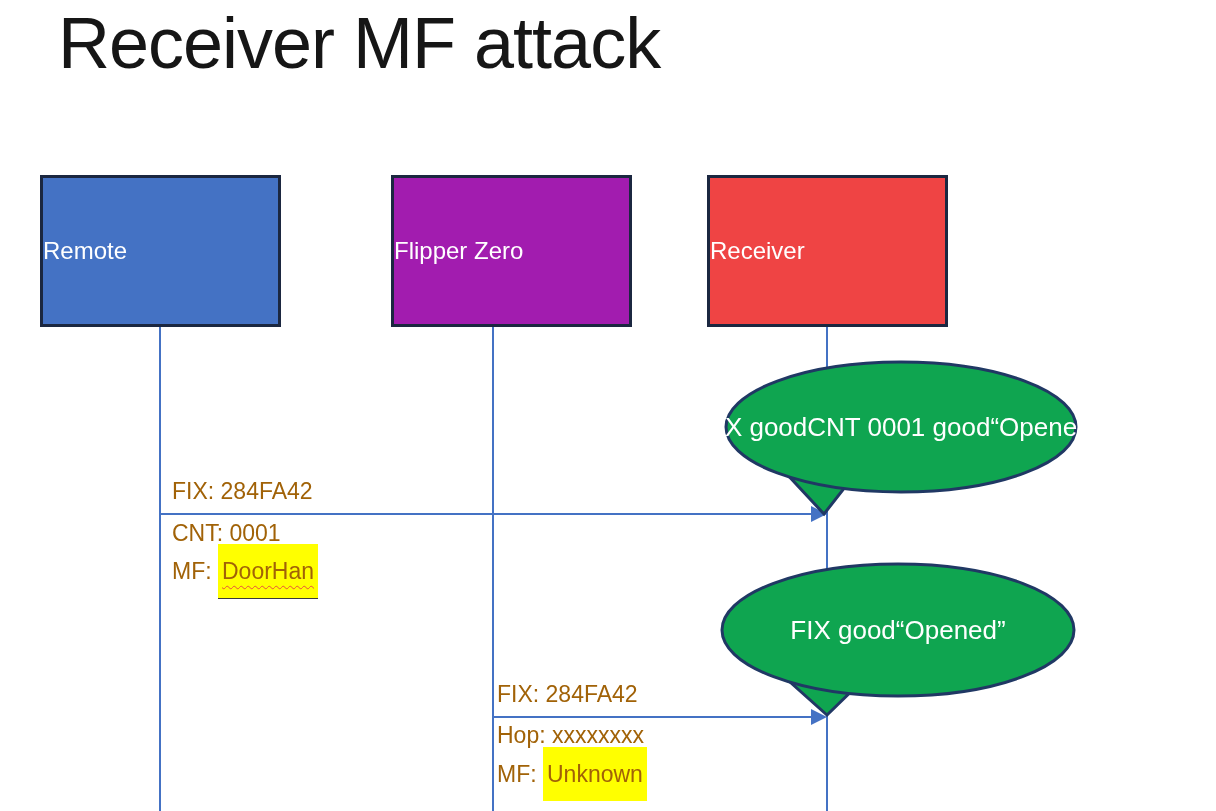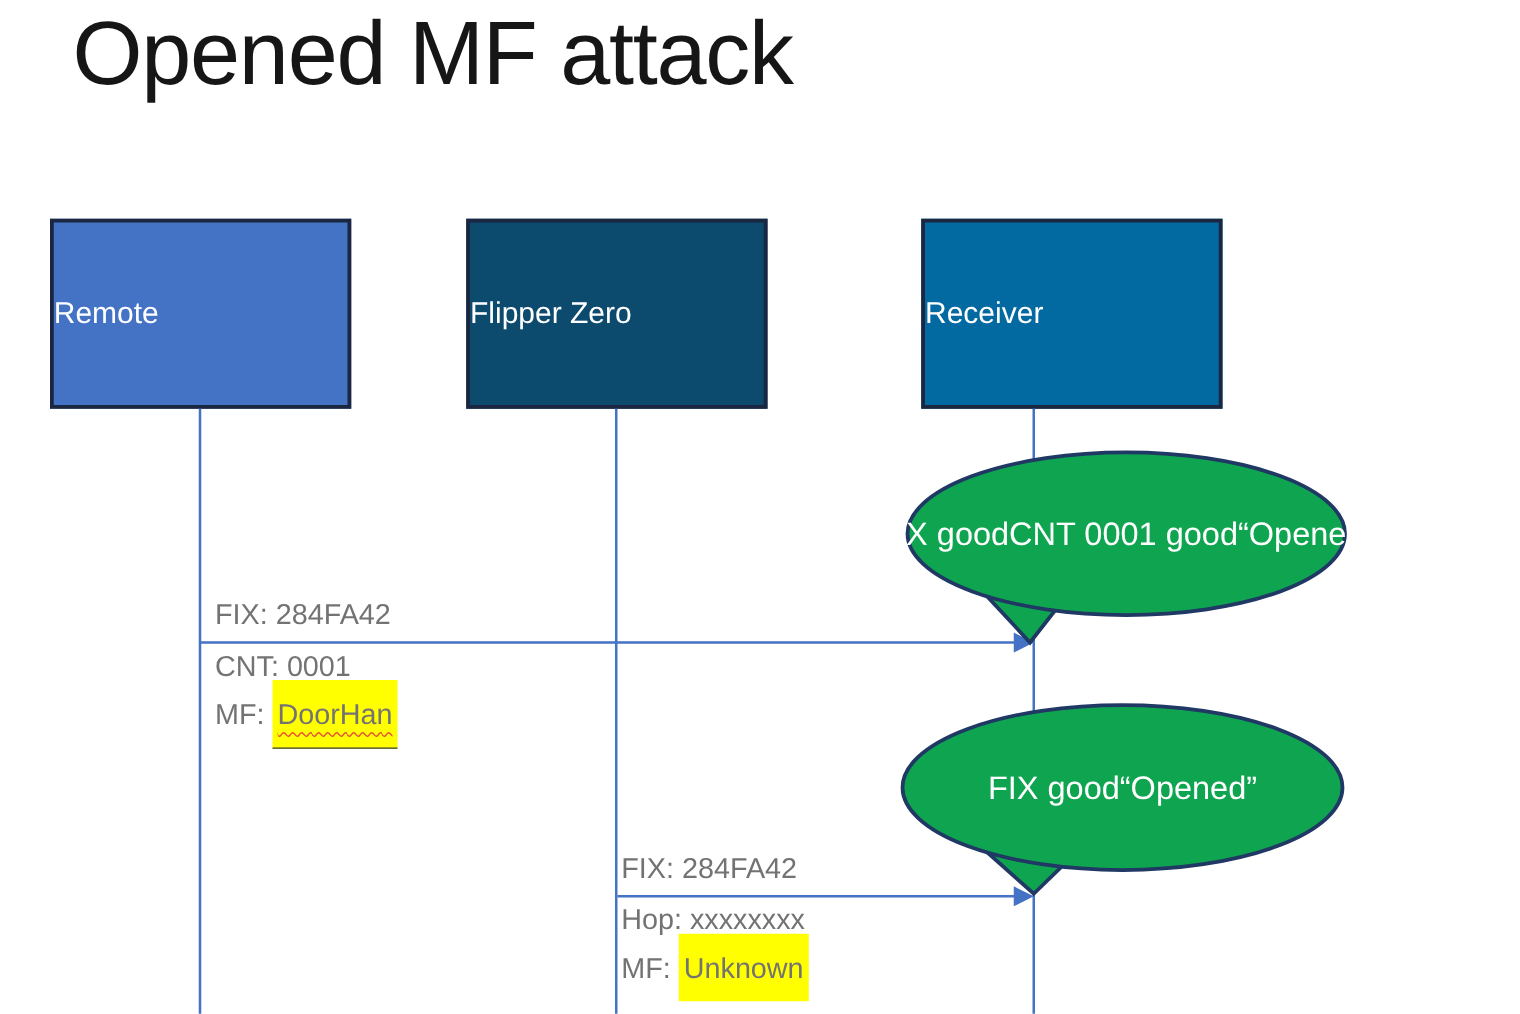--- a/index.html
+++ b/index.html
@@ -17,22 +17,22 @@
   }
 
   
   .actor {
     position: absolute; top: 175px; width: 235px; height: 146px;
     border: 3px solid #1B2740;
     display: flex; align-items: center; justify-content: flex-start;
     color: #ffffff; font-size: 24px; white-space: nowrap;
   }
   .actor-remote   { left: 40px;  background: #4472C4; }
-  .actor-flipper  { left: 373px; background: #0c4a6e; }
-  .actor-receiver { left: 737px; background: #0369a1; }
+  .actor-flipper  { left: 391px; background: #a21caf; }
+  .actor-receiver { left: 707px; background: #ef4444; }
 
   
   .lifeline {
     position: absolute; top: 327px; height: 484px; width: 2px;
     background: #4472C4; z-index: 1;
   }
   .lifeline-remote   { left: 159px; }
   .lifeline-flipper  { left: 492px; }
   .lifeline-receiver { left: 826px; }
 
@@ -42,21 +42,21 @@
   }
   .msg-arrowhead {
     position: absolute; width: 0; height: 0; z-index: 2;
     border-left: 16px solid #4472C4;
     border-top: 8px solid transparent;
     border-bottom: 8px solid transparent;
   }
 
   
   .msg-text {
-    position: absolute; font-size: 23px; color: #737373;
+    position: absolute; font-size: 23px; color: #a16207;
     white-space: nowrap; z-index: 2;
   }
   .hl { background: #FFFF00; padding: 14px 4px; }
   .spell {
     text-decoration: underline wavy #E8503A;
     text-decoration-thickness: 1px;
     text-underline-offset: 6px;
     border-bottom: 1.5px solid #3a3a3a;
   }
 
@@ -71,21 +71,21 @@
     text-align: center; white-space: nowrap;
   }
   .bubble1 { left: 720px; top: 356px; width: 360px; height: 166px; }
   .bubble1 .bubble-text { left: 6px; top: 6px; width: 350px; height: 130px; }
   .bubble2 { left: 718px; top: 556px; width: 362px; height: 166px; }
   .bubble2 .bubble-text { left: 4px; top: 8px; width: 352px; height: 132px; }
 </style>
 </head>
 <body>
 
-<div class="slide-title">Opened MF attack</div>
+<div class="slide-title">Receiver MF attack</div>
 
 <div class="actor actor-remote">
   <span>Remote</span>
 </div>
 <div class="actor actor-flipper">
   <span>Flipper Zero</span>
 </div>
 <div class="actor actor-receiver">
   <span>Receiver</span>
 </div>

